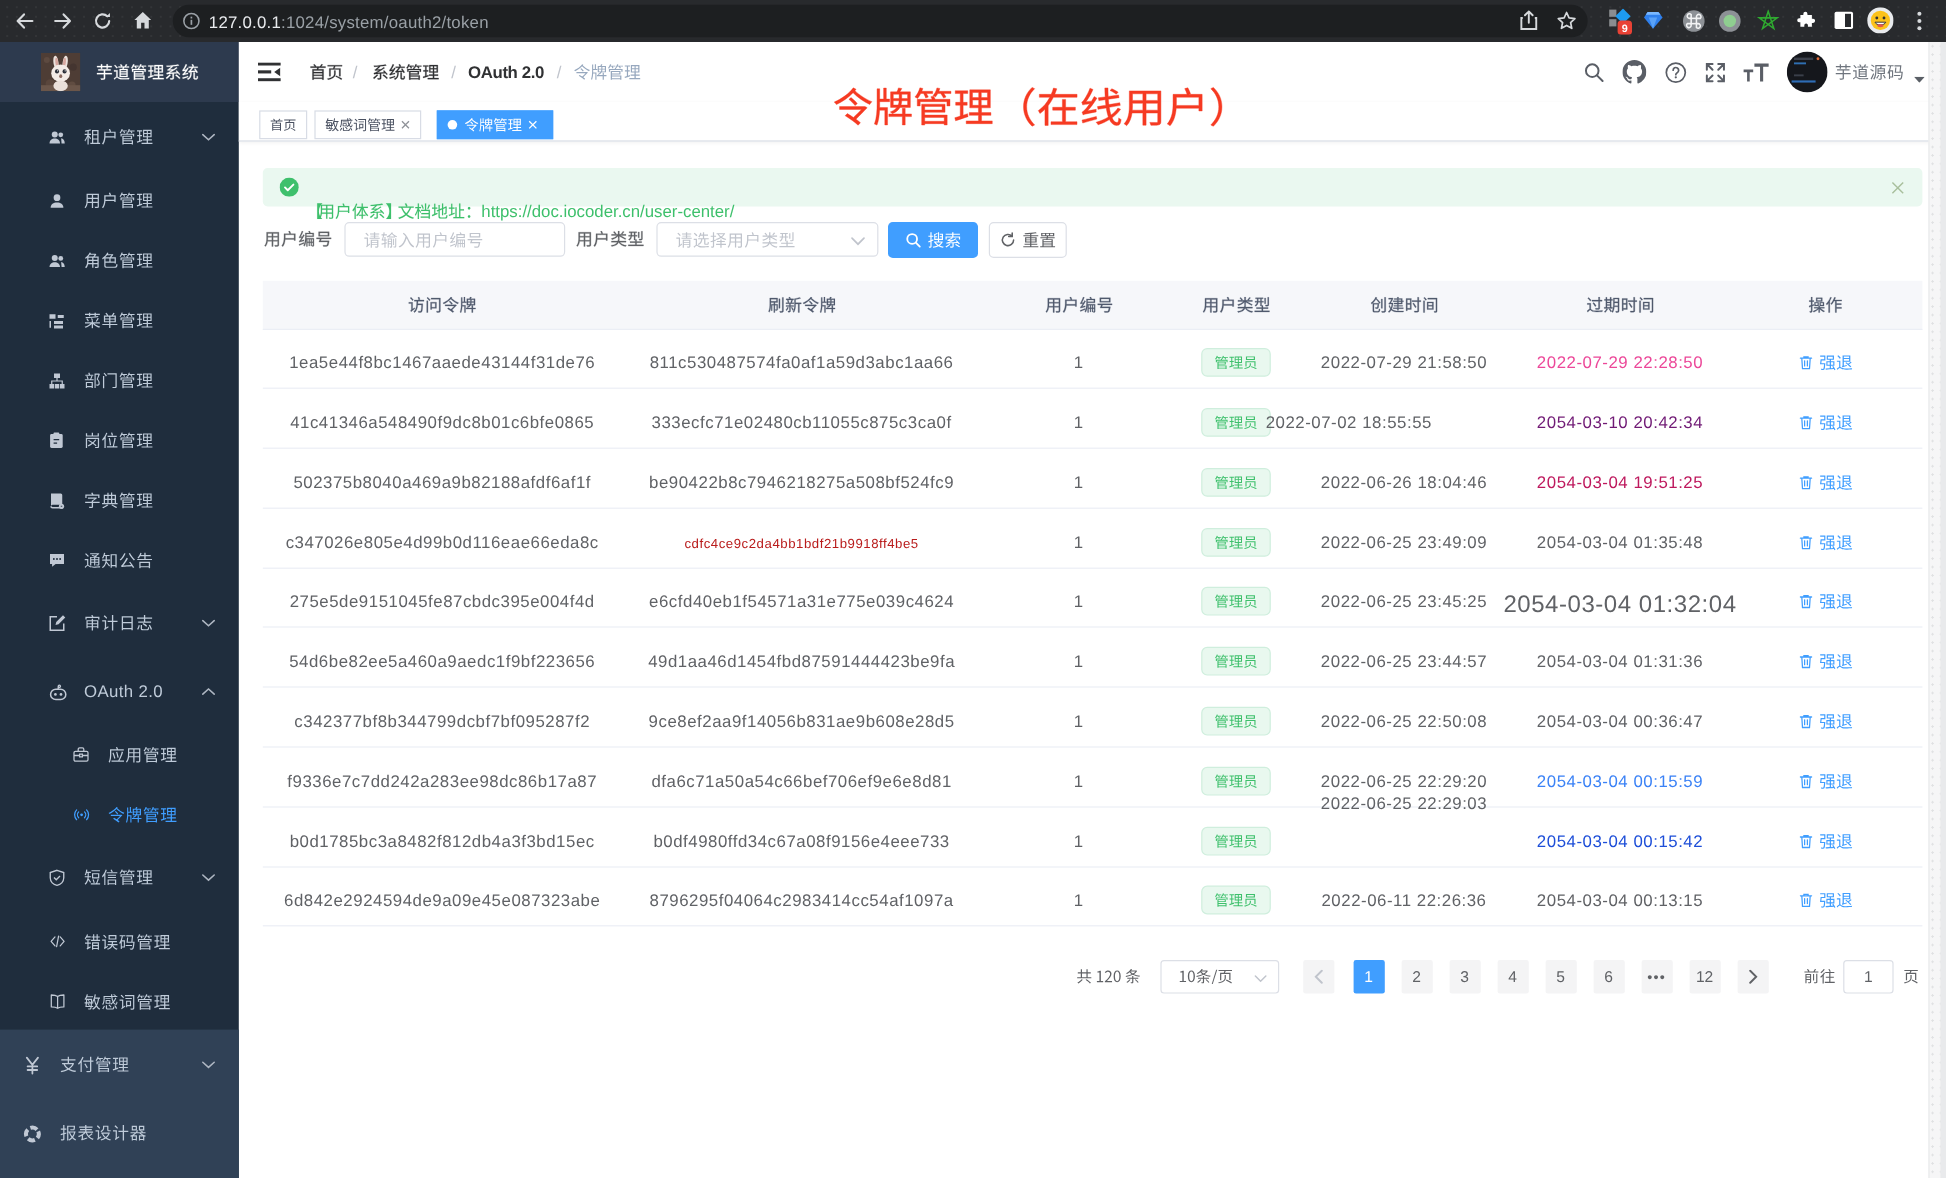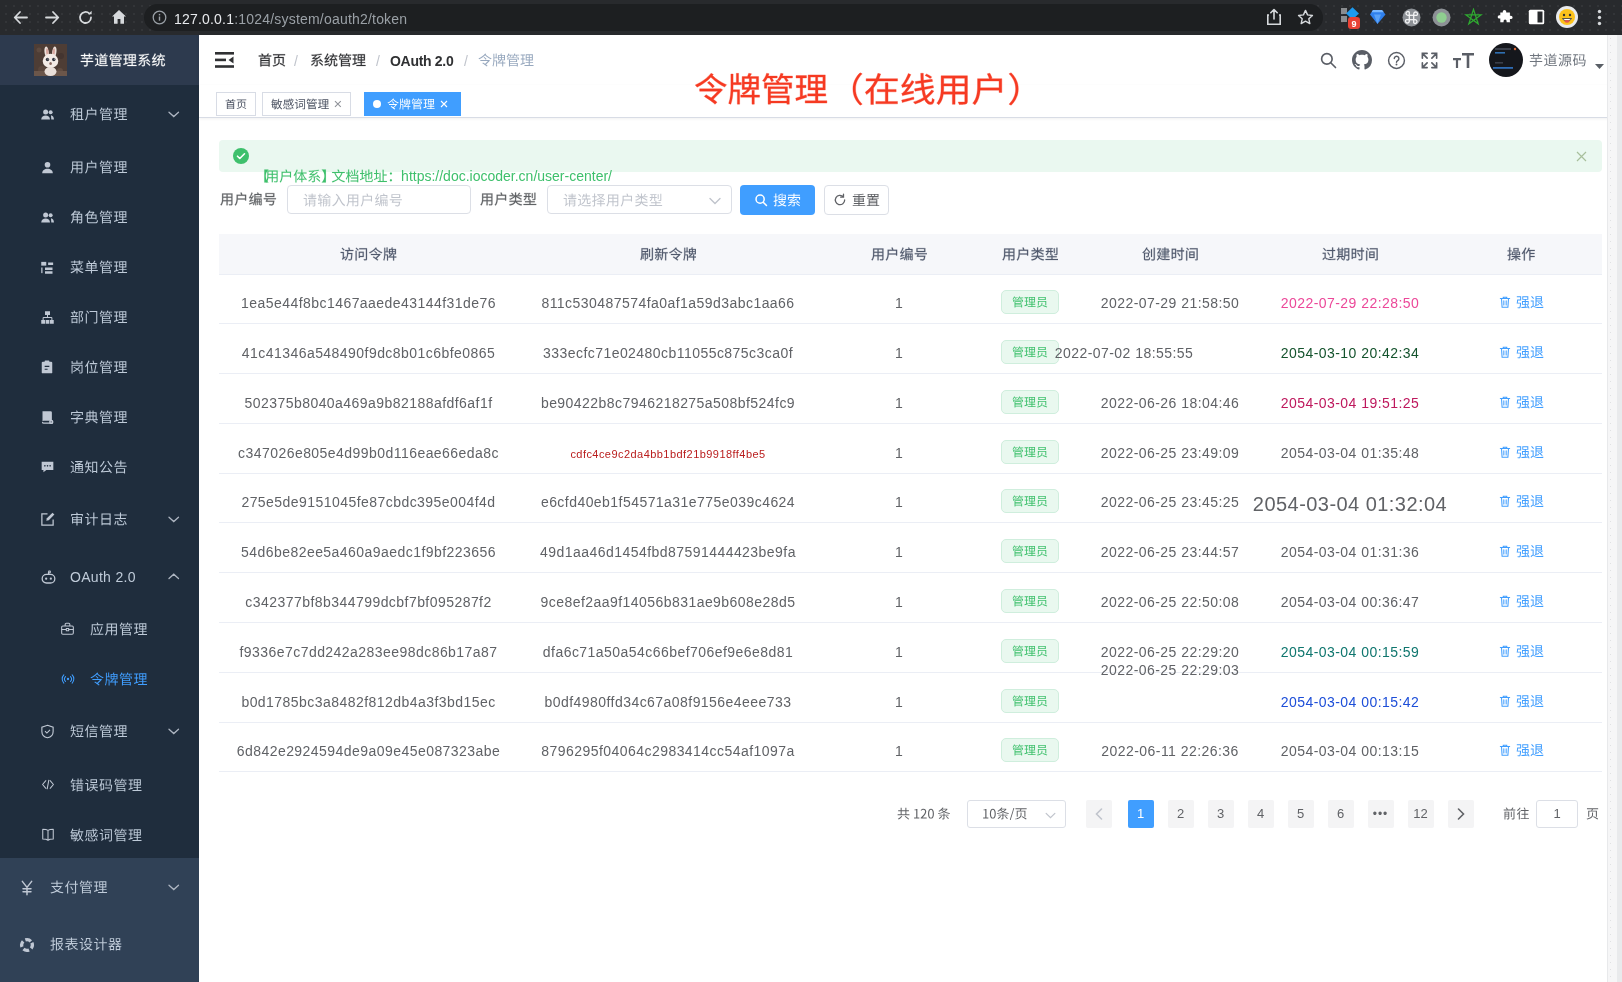--- a/index.html
+++ b/index.html
@@ -919,21 +919,21 @@
     <div class="a" style="left:1001px;top:340px;width:58px;height:24px;background:#e9f8ef;border:1px solid #cfeedd;border-radius:5px;display:flex;align-items:center;justify-content:center">
       <svg width="36.0" height="12" viewBox="0 -880 3000 1000" style="display:block;">
         <g fill="#3ec06c" transform="scale(1 -1)">
           <use href="#g2"></use>
           <use href="#g3" x="1000"></use>
           <use href="#g86" x="2000"></use>
         </g>
       </svg>
     </div>
     <div class="a" style="left:1124px;top:344px;transform:translateX(-50%)"><span style="font-size:14px;color:#606266;letter-spacing:.45px">2022-07-02 18:55:55</span></div>
-    <div class="a" style="left:1350px;top:344px;transform:translateX(-50%)"><span style="font-size:14px;color:#14532d;letter-spacing:.45px">2054-03-10 20:42:34</span></div>
+    <div class="a" style="left:1350px;top:344px;transform:translateX(-50%)"><span style="font-size:14px;color:#701a75;letter-spacing:.45px">2054-03-10 20:42:34</span></div>
     <div class="a" style="left:1498px;top:345px;">
       <div style="display:flex;align-items:center">
         <svg width="14" height="14" viewBox="0 0 24 24" style="margin-right:4px">
           <path d="M4 6h16M9 6V4h6v2M6 6l1 15h10l1-15M10 10v7M14 10v7" stroke="#409eff" stroke-width="1.8" fill="none" stroke-linecap="round"></path>
         </svg>
         <svg width="28.0" height="14" viewBox="0 -880 2000 1000" style="display:block;">
           <g fill="#409eff" transform="scale(1 -1)">
             <use href="#g84"></use>
             <use href="#g85" x="1000"></use>
           </g>
@@ -1087,21 +1087,21 @@
     <div class="a" style="left:1001px;top:638.8px;width:58px;height:24px;background:#e9f8ef;border:1px solid #cfeedd;border-radius:5px;display:flex;align-items:center;justify-content:center">
       <svg width="36.0" height="12" viewBox="0 -880 3000 1000" style="display:block;">
         <g fill="#3ec06c" transform="scale(1 -1)">
           <use href="#g2"></use>
           <use href="#g3" x="1000"></use>
           <use href="#g86" x="2000"></use>
         </g>
       </svg>
     </div>
     <div class="a" style="left:1170px;top:642.8px;transform:translateX(-50%)"><span style="font-size:14px;color:#606266;letter-spacing:.45px">2022-06-25 22:29:20</span></div>
-    <div class="a" style="left:1350px;top:642.8px;transform:translateX(-50%)"><span style="font-size:14px;color:#0f766e;letter-spacing:.45px">2054-03-04 00:15:59</span></div>
+    <div class="a" style="left:1350px;top:642.8px;transform:translateX(-50%)"><span style="font-size:14px;color:#3b82f6;letter-spacing:.45px">2054-03-04 00:15:59</span></div>
     <div class="a" style="left:1498px;top:643.8px;">
       <div style="display:flex;align-items:center">
         <svg width="14" height="14" viewBox="0 0 24 24" style="margin-right:4px">
           <path d="M4 6h16M9 6V4h6v2M6 6l1 15h10l1-15M10 10v7M14 10v7" stroke="#409eff" stroke-width="1.8" fill="none" stroke-linecap="round"></path>
         </svg>
         <svg width="28.0" height="14" viewBox="0 -880 2000 1000" style="display:block;">
           <g fill="#409eff" transform="scale(1 -1)">
             <use href="#g84"></use>
             <use href="#g85" x="1000"></use>
           </g>

